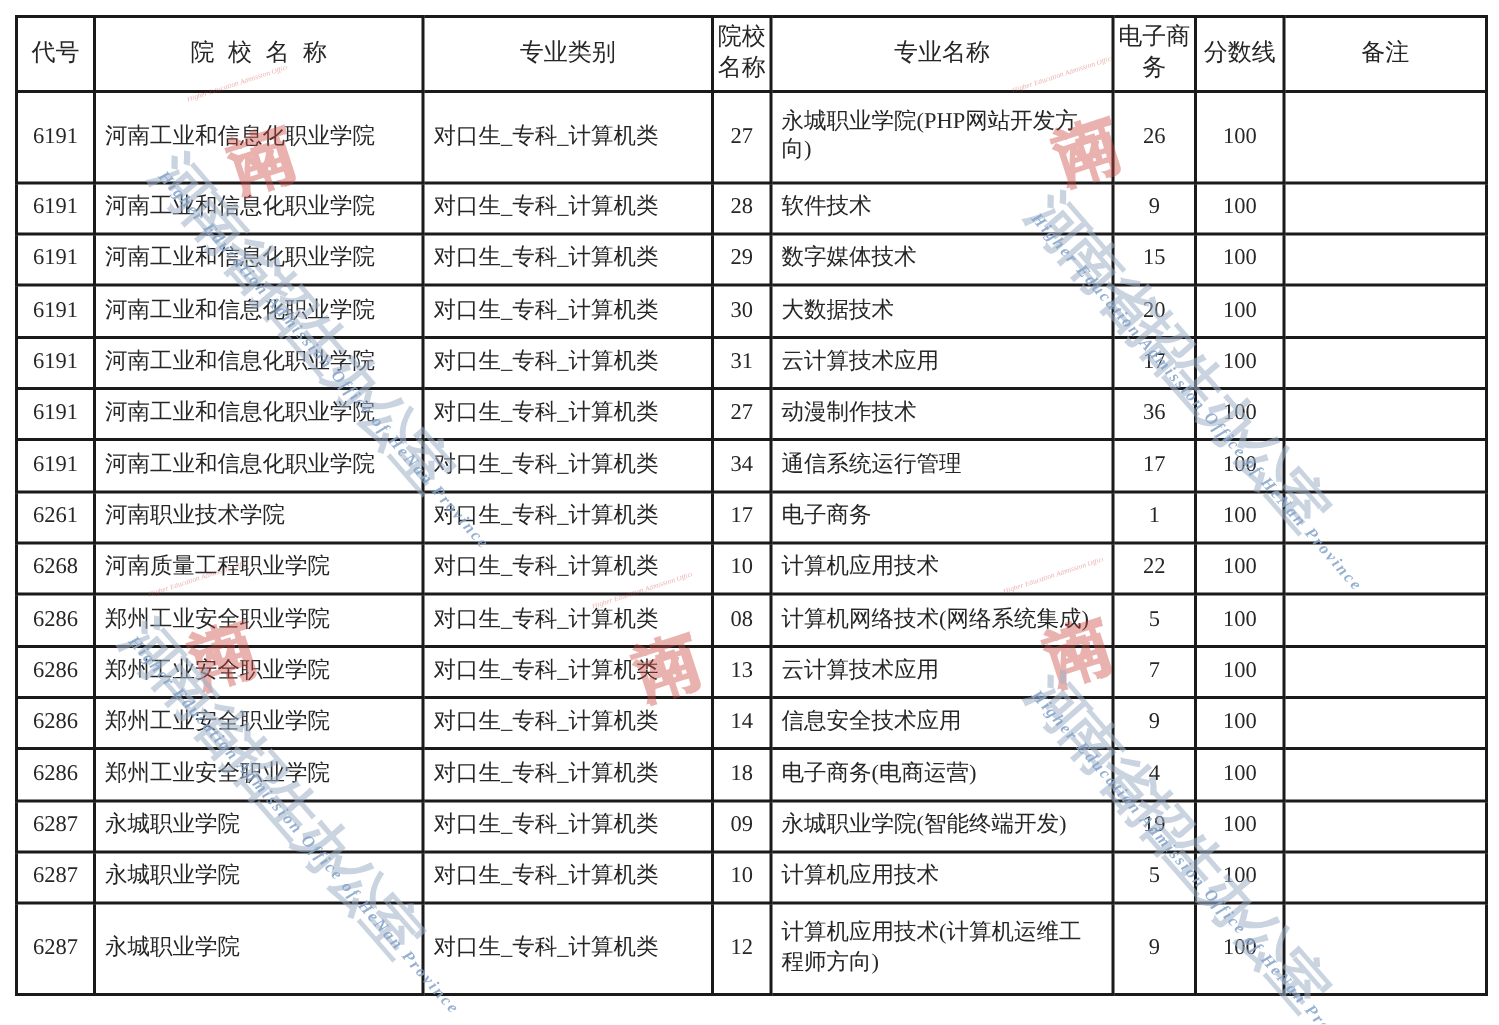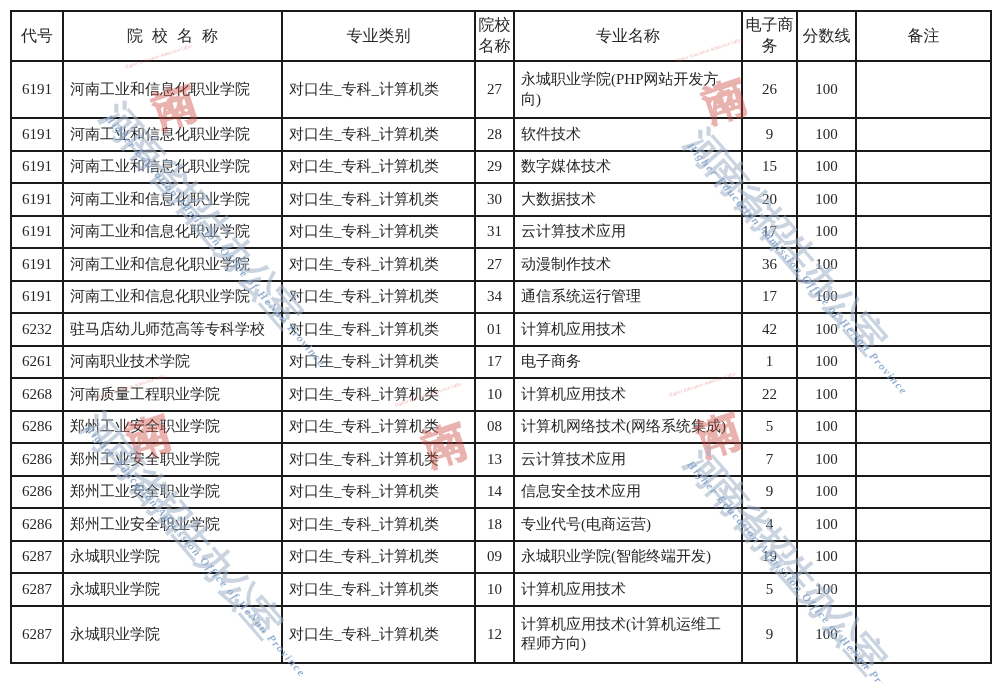--- a/index.html
+++ b/index.html
@@ -166,30 +166,20 @@
       <td class="c">6191</td>
       <td>河南工业和信息化职业学院</td>
       <td>对口生_专科_计算机类</td>
       <td class="c">34</td>
       <td>通信系统运行管理</td>
       <td class="c">17</td>
       <td class="c">100</td>
       <td></td>
     </tr>
 
-    <tr>
-      <td class="c">6232</td>
-      <td>驻马店幼儿师范高等专科学校</td>
-      <td>对口生_专科_计算机类</td>
-      <td class="c">01</td>
-      <td>计算机应用技术</td>
-      <td class="c">42</td>
-      <td class="c">100</td>
-      <td></td>
-    </tr>
 
     <tr>
       <td class="c">6261</td>
       <td>河南职业技术学院</td>
       <td>对口生_专科_计算机类</td>
       <td class="c">17</td>
       <td>电子商务</td>
       <td class="c">1</td>
       <td class="c">100</td>
       <td></td>
@@ -237,21 +227,21 @@
       <td class="c">9</td>
       <td class="c">100</td>
       <td></td>
     </tr>
 
     <tr>
       <td class="c">6286</td>
       <td>郑州工业安全职业学院</td>
       <td>对口生_专科_计算机类</td>
       <td class="c">18</td>
-      <td>专业代号(电商运营)</td>
+      <td>电子商务(电商运营)</td>
       <td class="c">4</td>
       <td class="c">100</td>
       <td></td>
     </tr>
 
     <tr>
       <td class="c">6287</td>
       <td>永城职业学院</td>
       <td>对口生_专科_计算机类</td>
       <td class="c">09</td>

